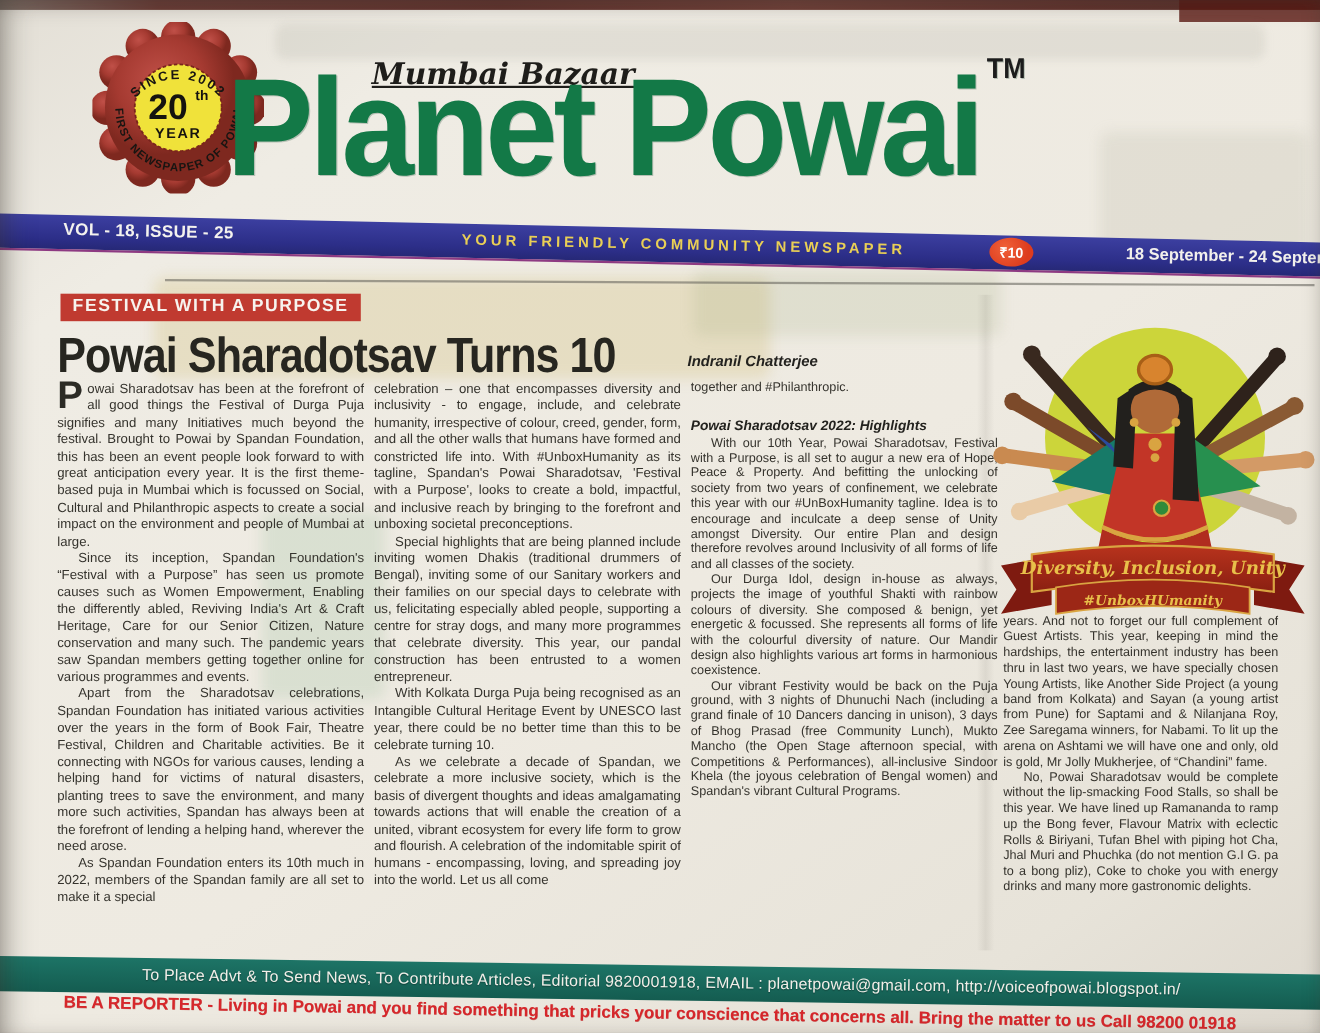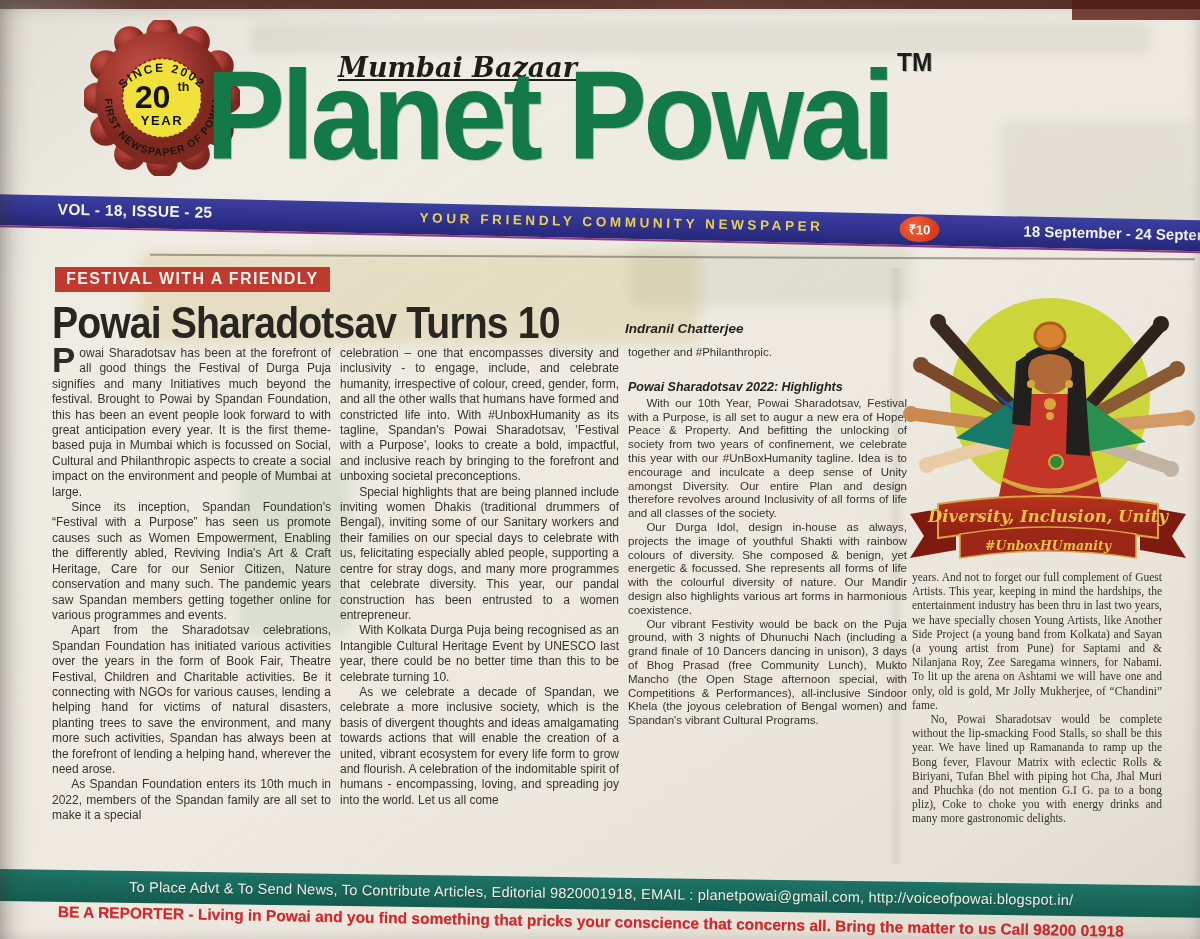--- a/index.html
+++ b/index.html
@@ -50,21 +50,21 @@
     font-weight:bold;font-style:italic;font-size:13.5px;color:#23221f;}
   
   .cols{position:absolute;left:52px;top:346px;width:856px;height:516px;display:flex;gap:9px;}
   .col{width:279px;overflow:hidden;color:#35332d;}
   .col p{margin:0;text-align:justify;}
   .c12 p{font-size:12px;line-height:15.4px;}
   .c3 p{font-size:11.5px;line-height:13.8px;}
   .indent{text-indent:1.6em;}
   .dropcap{float:left;font-size:35px;line-height:27px;font-weight:bold;padding-right:4px;color:#2c2b25;}
   .subhead{font-weight:bold;font-style:italic;font-size:12.5px;margin:20px 0 3px;color:#23221e;}
-  .col4{position:absolute;left:912px;top:570px;width:250px;height:302px;overflow:hidden;color:#35332d;font-family:Liberation Serif, serif;}
+  .col4{position:absolute;left:912px;top:558px;width:250px;height:302px;overflow:hidden;color:#35332d;}
   .col4 p{margin:0;text-align:justify;font-size:11.5px;line-height:14.2px;}
   
   .art{position:absolute;left:898px;top:266px;width:300px;height:300px;}
   
   .footbar{position:absolute;left:-6px;top:869px;width:1215px;height:32px;
     background:linear-gradient(180deg,#1d7466 0%,#145c50 100%);transform:rotate(.8deg);transform-origin:left top;
     display:flex;align-items:center;justify-content:center;}
   .footbar span{color:#f2efe9;font-size:14.5px;letter-spacing:.2px;text-shadow:0 1px 1px rgba(0,0,0,.3);}
   .reporter{position:absolute;left:58px;top:903px;width:1125px;color:#d6272b;font-weight:bold;font-size:15.5px;
     transform:rotate(1.05deg);transform-origin:left top;white-space:nowrap;text-shadow:.3px .3px 0 rgba(160,20,20,.4);}
@@ -127,21 +127,21 @@
   <div class="title"><span>Planet Powai</span><span class="tm">TM</span></div>
 
   <div class="bluebar">
     <span class="vol">VOL - 18, ISSUE - 25</span>
     <span class="tagline">YOUR FRIENDLY COMMUNITY NEWSPAPER</span>
     <span class="price">₹10</span>
     <span class="daterange">18 September - 24 September 2022</span>
   </div>
   <div class="rule"></div>
 
-  <div class="tag">FESTIVAL WITH A FRIENDLY</div>
+  <div class="tag">FESTIVAL WITH A PURPOSE</div>
   <div class="headline">Powai Sharadotsav Turns 10</div>
   <div class="byline">Indranil Chatterjee</div>
 
   <div class="cols">
     <div class="col c12">
       <p><span class="dropcap">P</span><span>owai Sharadotsav has been at the forefront of all good things the Festival of Durga Puja signifies and many Initiatives much beyond the festival. Brought to Powai by Spandan Foundation, this has been an event people look forward to with great anticipation every year. It is the first theme-based puja in Mumbai which is focussed on Social, Cultural and Philanthropic aspects to create a social impact on the environment and people of Mumbai at large.</span></p>
       <p class="indent">Since its inception, Spandan Foundation's “Festival with a Purpose” has seen us promote causes such as Women Empowerment, Enabling the differently abled, Reviving India's Art &amp; Craft Heritage, Care for our Senior Citizen, Nature conservation and many such. The pandemic years saw Spandan members getting together online for various programmes and events.</p>
       <p class="indent">Apart from the Sharadotsav celebrations, Spandan Foundation has initiated various activities over the years in the form of Book Fair, Theatre Festival, Children and Charitable activities. Be it connecting with NGOs for various causes, lending a helping hand for victims of natural disasters, planting trees to save the environment, and many more such activities, Spandan has always been at the forefront of lending a helping hand, wherever the need arose.</p>
       <p class="indent">As Spandan Foundation enters its 10th much in 2022, members of the Spandan family are all set to make it a special</p>
     </div>

